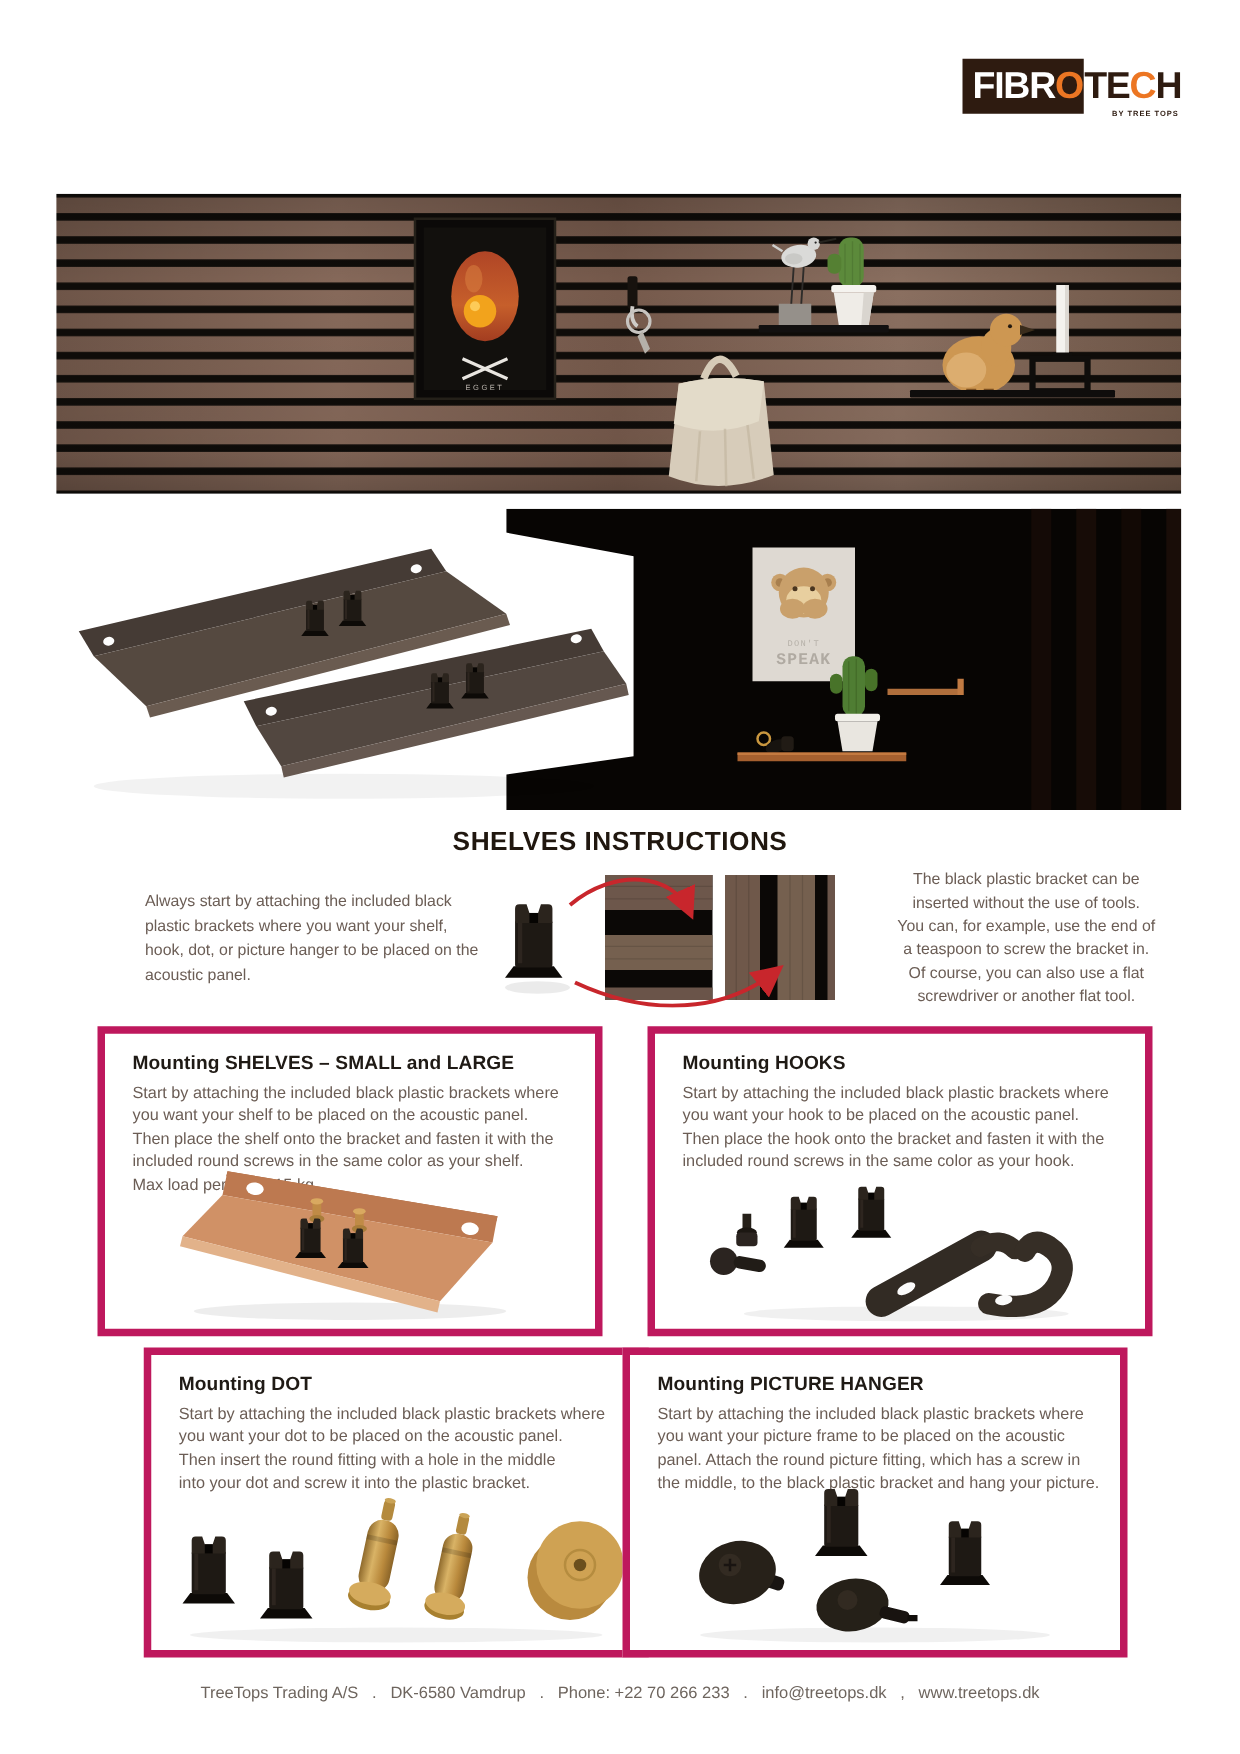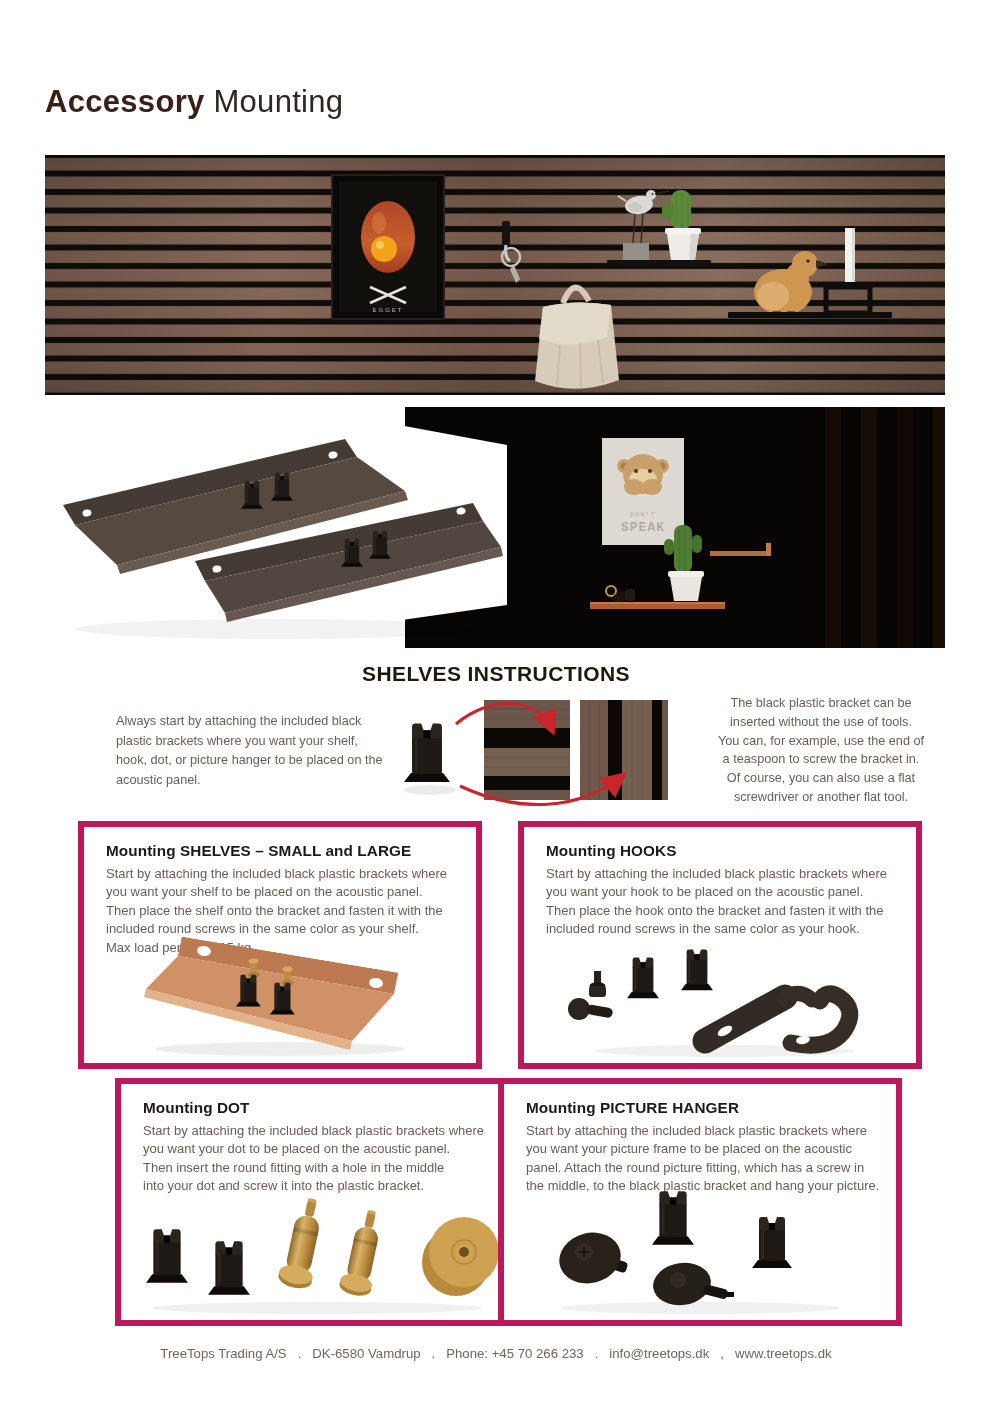--- a/index.html
+++ b/index.html
@@ -44,22 +44,33 @@
 
   
   .footer{position:absolute;left:0;right:0;top:1346px;text-align:center;font-size:13.2px;
           color:#6e655e;white-space:pre;}
 </style>
 </head>
 <body>
 
 <div class="page">
 
-  <div class="title"><span class="b">Accessory</span><span> Mounting</span></div>
-
+
+  <div class="logo">
+    <div class="logo-box">
+        <span>FIBR</span>
+        <span class="logo-o">O</span>
+      </div>
+    <div class="logo-tech">
+        <span>TE</span>
+        <span class="logo-c">C</span>
+        <span>H</span>
+      <div class="logo-tag">BY TREE TOPS</div>
+    </div>
+  </div>
 
   <div class="hero">
     <svg width="900" height="240" viewBox="0 0 900 240">
       <defs>
         <linearGradient id="wg" x1="0" y1="0" x2="1" y2="0">
           <stop offset="0" stop-color="#6e5548"></stop>
             <stop offset="0.25" stop-color="#86695a"></stop>
           <stop offset="0.5" stop-color="#75594b"></stop>
             <stop offset="0.75" stop-color="#8a6f60"></stop>
           <stop offset="1" stop-color="#6f5748"></stop>
@@ -400,15 +411,15 @@
           <ellipse cx="30" cy="30" rx="29" ry="21" fill="#252018" transform="rotate(-8 30 30)"></ellipse>
           <circle cx="26" cy="26" r="8" fill="#322a21"></circle>
           <rect x="52" y="30" width="24" height="10" rx="4" fill="#181310" transform="rotate(14 52 35)"></rect>
           <rect x="74" y="38" width="8" height="5" fill="#100d0a"></rect>
         </g>
         <use href="#brk" transform="translate(212,26)"></use>
       </svg>
     </div>
   </div>
 
-  <div class="footer">TreeTops Trading A/S   .   DK-6580 Vamdrup   .   Phone: +45 70 266 233   .   info@treetops.dk   ,   www.treetops.dk</div>
+  <div class="footer">TreeTops Trading A/S   .   DK-6580 Vamdrup   .   Phone: +22 70 266 233   .   info@treetops.dk   ,   www.treetops.dk</div>
 
 </div>
 
 </body></html>

